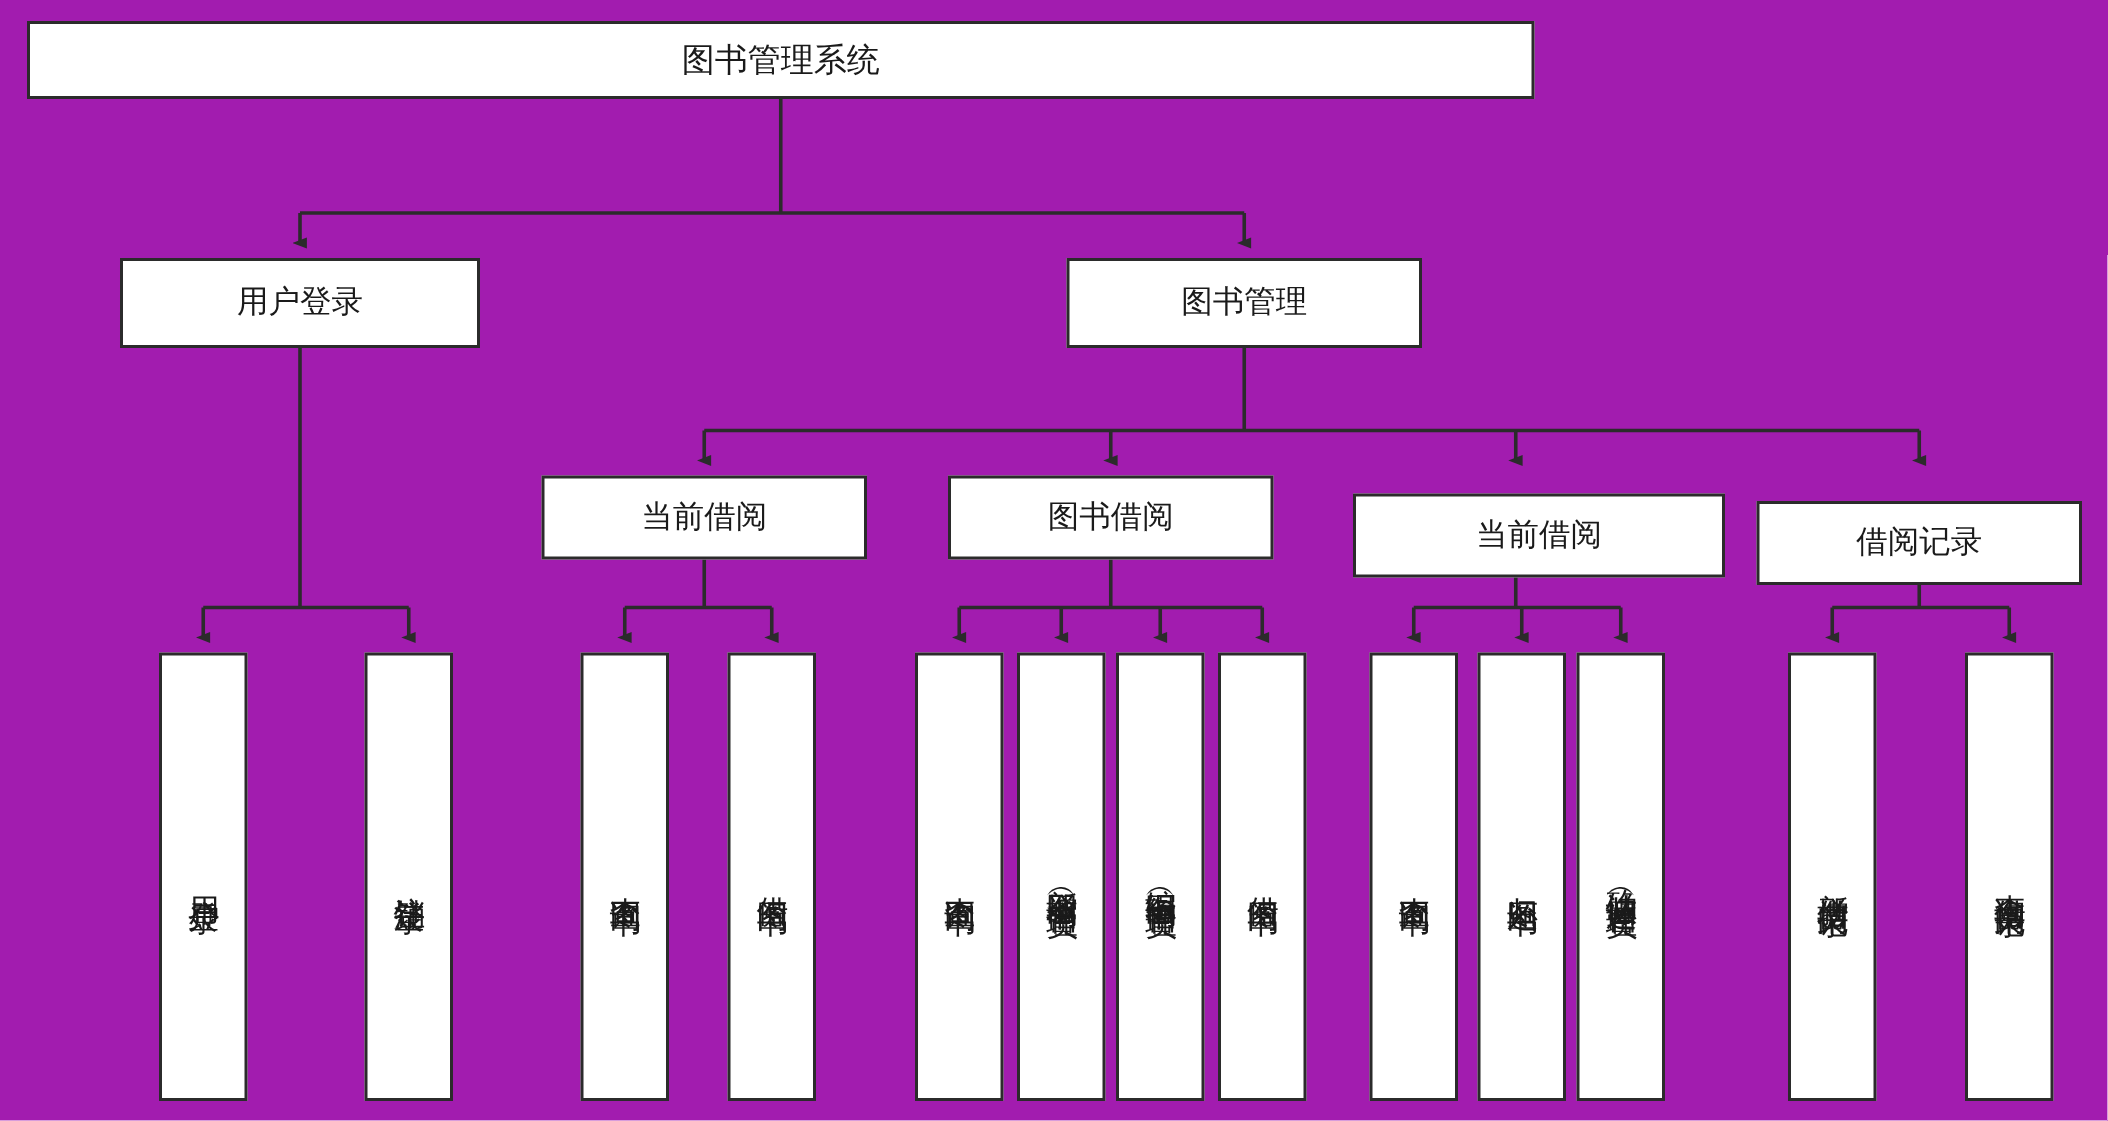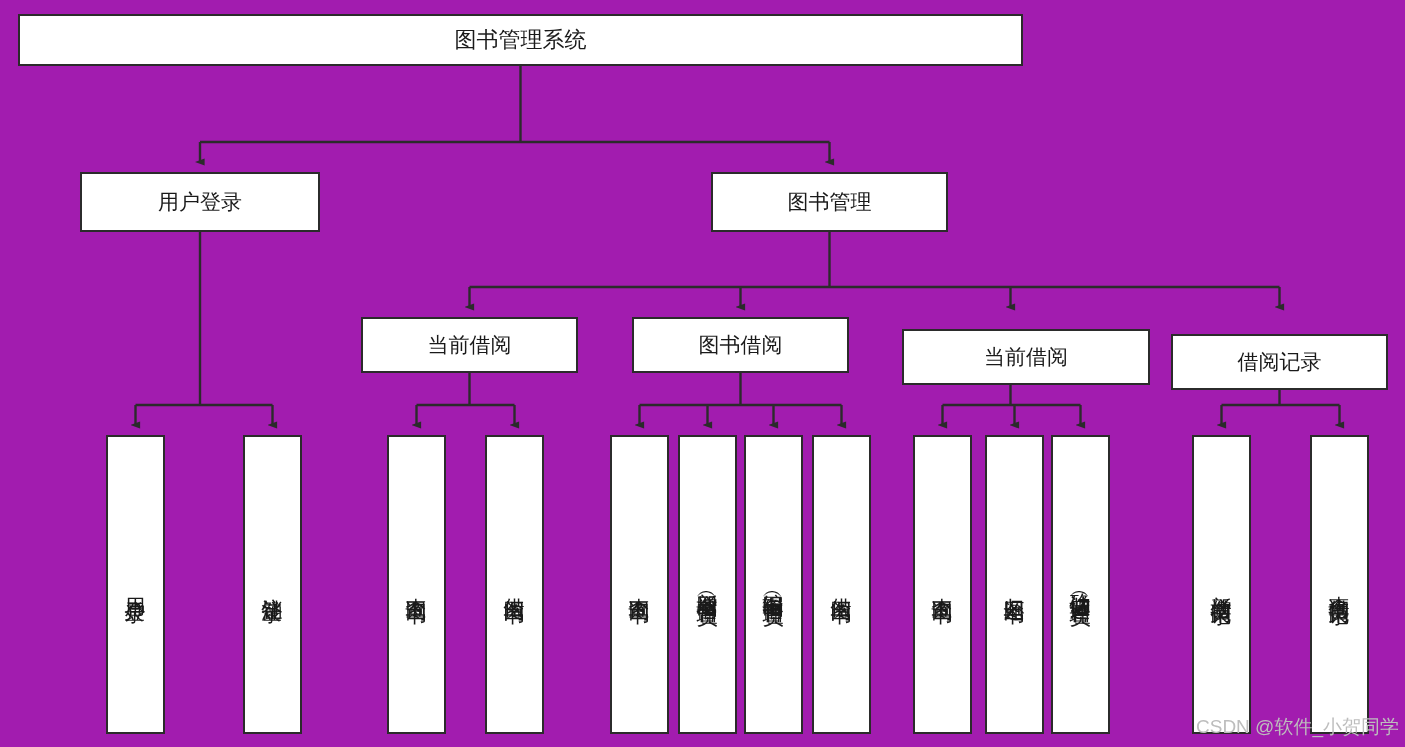--- a/index.html
+++ b/index.html
@@ -169,14 +169,13 @@
       <div class="node vert" style="left: 1051px; top: 435px; width: 59px; height: 299px;">
         <span class="label">确认归还（管理员）</span>
       </div>
       <div class="node vert" style="left: 1192px; top: 435px; width: 59px; height: 299px;">
         <span class="label">新增借阅记录</span>
       </div>
       <div class="node vert" style="left: 1310px; top: 435px; width: 59px; height: 299px;">
         <span class="label">查询借阅记录</span>
       </div>
     </div>
-  <div class="watermark" style="left:1196px; top:714px;">CSDN @软件_小贺同学</div>
 </div>
 
 </body></html>

